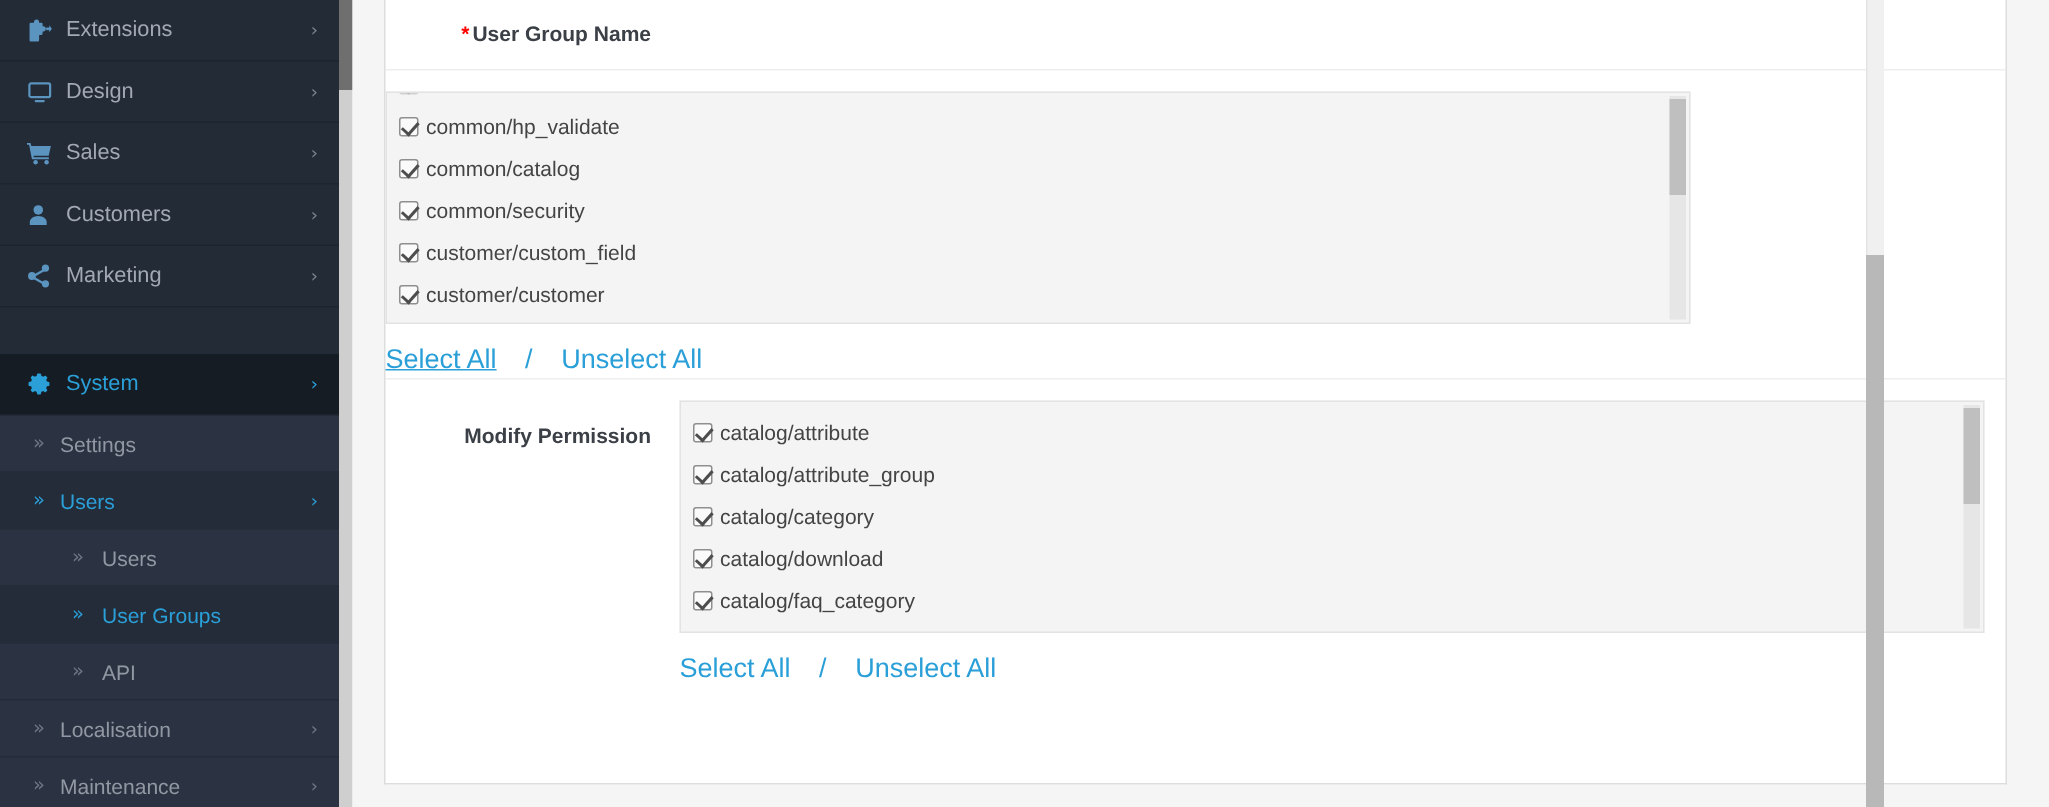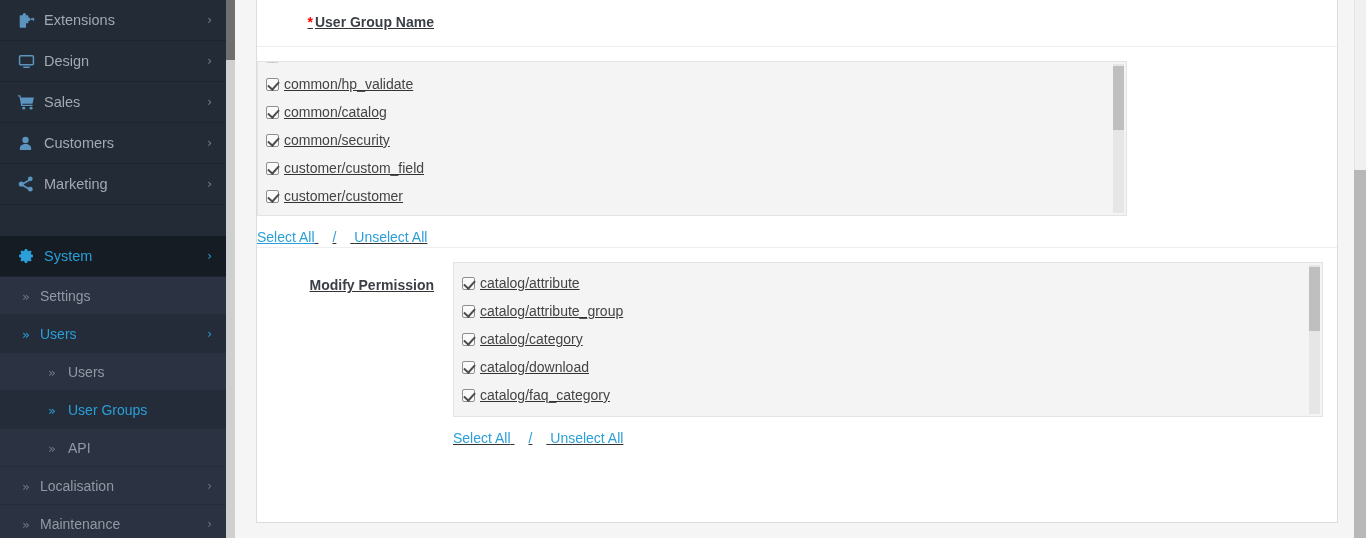--- a/index.html
+++ b/index.html
@@ -5,21 +5,21 @@
   * { box-sizing: border-box; }
   html, body {
     margin: 0; padding: 0;
     width: 1366px; height: 538px;
     overflow: hidden;
     background: #f5f5f5;
     font-family: "Liberation Sans", sans-serif;
     font-size: 14px;
     color: #333;
   }
-  #app { position: relative; width: 1366px; height: 538px; }
+  #app { position: relative; width: 1256px; height: 538px; }
 
   
   #sidebar {
     position: absolute; left: 0; top: 0;
     width: 226px; height: 538px;
     background: #232b37;
     overflow: hidden;
   }
   .nav-item {
     position: relative;
@@ -135,21 +135,20 @@
     width: 1119px; height: 538px;
     background: #f5f5f5;
     overflow: hidden;
   }
   #panel {
     position: absolute; left: 21px; top: -1px;
     width: 1082px; height: 524px;
     background: #ffffff;
     border: 1px solid #ddd;
     border-top: none;
-    text-decoration: underline;
   }
   .form-group {
     display: flex;
     align-items: flex-start;
     padding: 0;
     border-bottom: 1px solid #eee;
   }
   .fg-label {
     width: 196px;
     flex: 0 0 196px;
@@ -224,21 +223,21 @@
   }
   .well-sb-thumb {
     position: absolute; right: 2px;
     width: 11px;
     background: #bfbfbf;
   }
 
   .select-links {
     padding-top: 13px;
     padding-bottom: 2px;
-    font-size: 14px;
+    font-size: 18px;
   }
   .select-links a {
     color: #2a9fd8;
     text-decoration: none;
     cursor: pointer;
   }
   .select-links a.hovered { text-decoration: underline; }
   .select-links .sep {
     color: #2a9fd8;
     margin: 0 14px;

